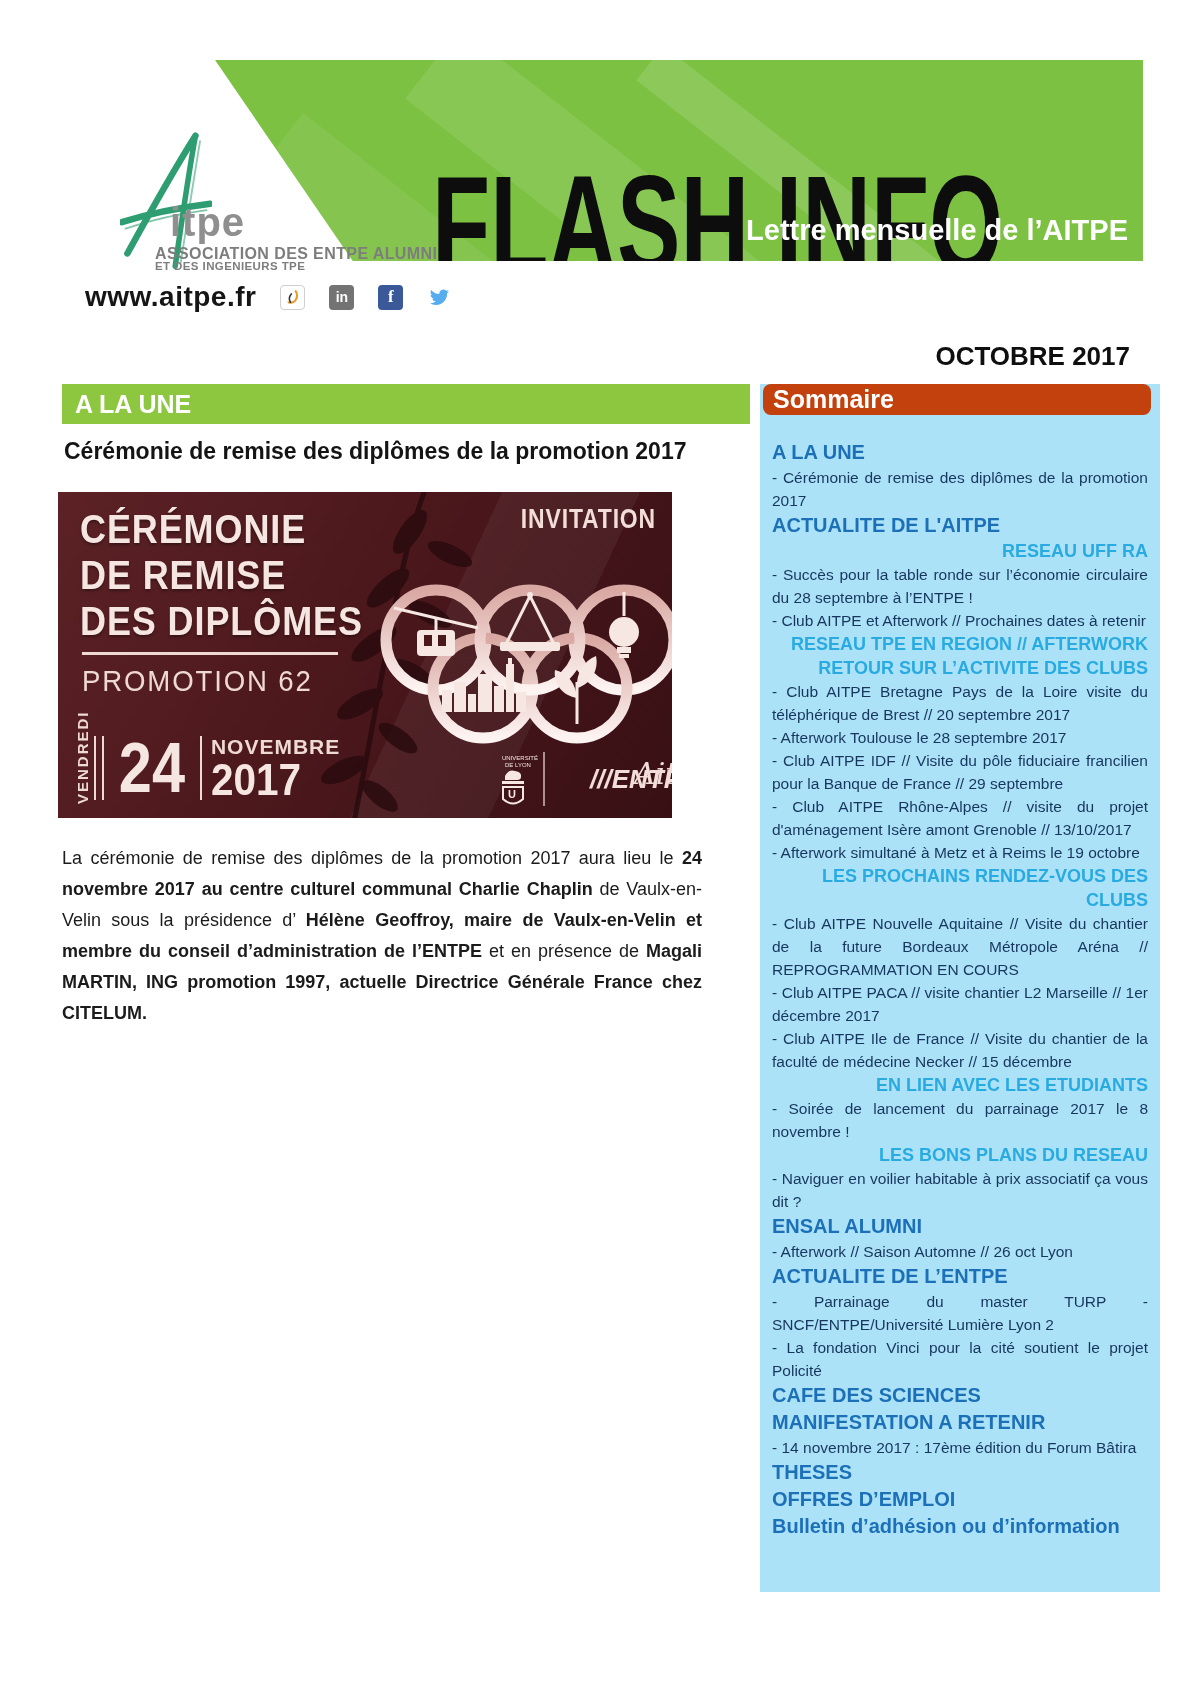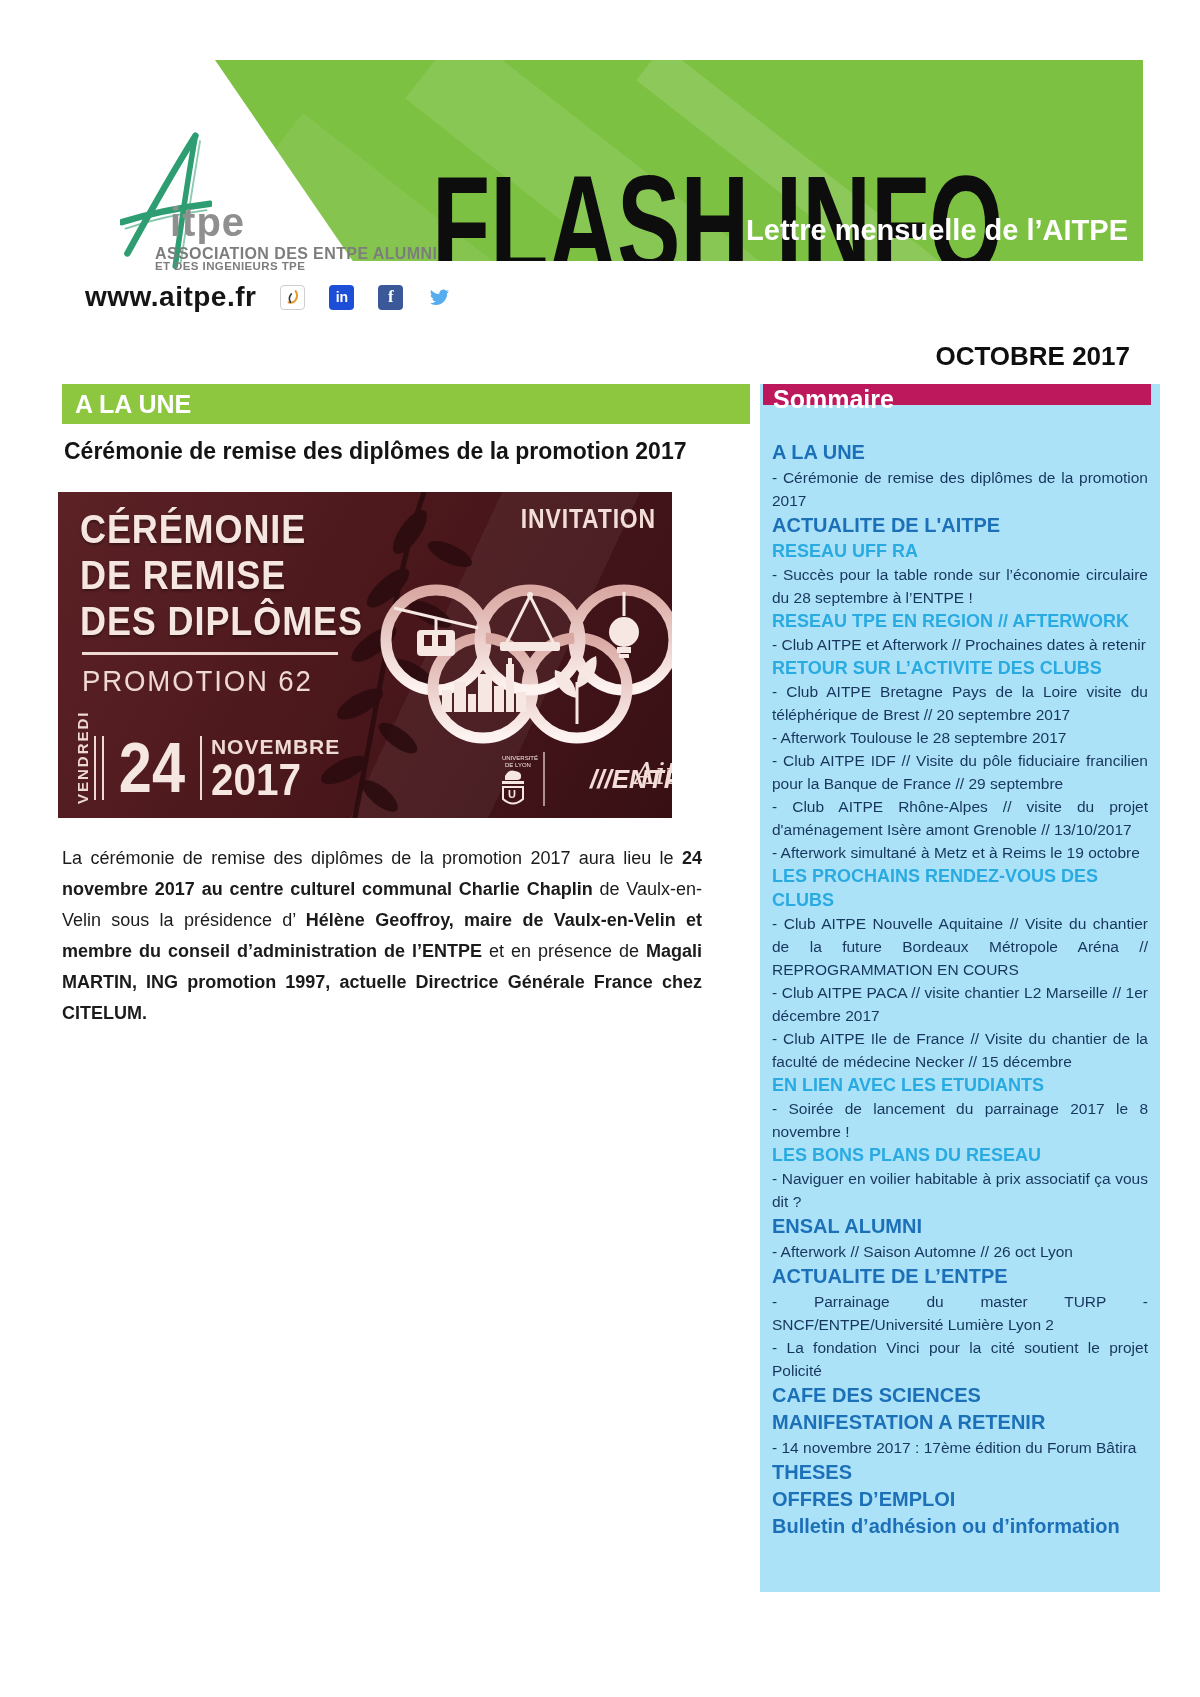--- a/index.html
+++ b/index.html
@@ -21,21 +21,21 @@
   
   .logo-block { position:absolute; left:112px; top:126px; width:380px; height:170px; }
   .logo-a { position:absolute; left:8px; top:0; }
   .logo-itpe { position:absolute; left:58px; top:74px; font-size:40px; font-weight:700; color:#8f8f8f; letter-spacing:1px; }
   .assoc1 { position:absolute; left:43px; top:119px; font-size:16px; font-weight:700; color:#7d7d7d; letter-spacing:.4px; white-space:nowrap; }
   .assoc2 { position:absolute; left:43px; top:134px; font-size:11.5px; font-weight:700; color:#7d7d7d; letter-spacing:.4px; white-space:nowrap; }
   .website-row { position:absolute; left:85px; top:281px; display:flex; align-items:center; gap:24px; }
   .website { font-size:28px; font-weight:800; color:#151515; letter-spacing:.5px; }
   .soc { width:25px; height:25px; border-radius:4px; display:flex; align-items:center; justify-content:center; flex:0 0 auto; }
   .soc.viadeo { background:#ffffff; border:1px solid #cfcfcf; }
-  .soc.linkedin { background:#1d4ed8; color:#fff; font-weight:700; font-size:14px; }
+  .soc.linkedin { background:#737373; color:#fff; font-weight:700; font-size:14px; }
   .soc.facebook { background:#3B5998; color:#fff; font-weight:700; font-size:17px; font-family:"Liberation Serif", serif; }
   .soc.twitter { background:#ffffff; }
 
   .issue-date { position:absolute; right:70px; top:341px; font-size:26px; font-weight:700; color:#0f0f0f; }
 
   
   .alaune-bar { position:absolute; left:62px; top:384px; width:688px; height:40px; background:#8DC63F; }
   .alaune-label { padding-left:13px; line-height:40px; font-size:25px; font-weight:700; color:#ffffff; }
   .article-title { position:absolute; left:64px; top:438px; width:640px; font-size:23px; font-weight:700; color:#141414; }
 
@@ -62,26 +62,26 @@
   .b-logo-entpe { position:absolute; left:498px; top:272px; font-size:26px; font-weight:700; font-style:italic; color:#F2DDD8;margin-left:34px; }
   .b-logo-aitpe { position:absolute; left:576px; top:264px; font-size:30px; font-style:italic; color:#F2DDD8; font-family:"DejaVu Serif", serif; }
 
   
   .article-body { position:absolute; left:62px; top:843px; width:640px; font-size:18px; line-height:31px;
     color:#1b1b1b; text-align:justify; }
   .article-body .b { font-weight:700; }
 
   
   .sommaire { position:absolute; left:760px; top:384px; width:400px; height:1208px; background:#ACE2F8; }
-  .sommaire-header { position:absolute; left:3px; right:9px; top:0; height:21px; background:#be185d; }
+  .sommaire-header { position:absolute; left:3px; right:9px; top:0; height:31px; background:#c2410c;border-radius:8px; }
   .sommaire-header span { display:block; padding-left:10px; line-height:30px; font-size:25px; font-weight:700; color:#ffffff; }
   .sommaire-body { padding:55px 12px 0 12px; }
   .entry { }
   .entry.h1 { color:#1C70B8; font-weight:700; font-size:20px; line-height:27px; }
-  .entry.h2 { color:#29ABE2; font-weight:700; font-size:18px; line-height:24px; }
+  .entry.h2 { color:#29ABE2; font-weight:700; font-size:18px; line-height:24px;text-align:right; }
   .entry.item { color:#17365D; font-size:15.5px; line-height:23px; text-align:justify; }
 </style>
 </head>
 <body>
 
 <div class="page">
 
   <div class="green-band">
     <div class="streak s3"></div>
     <div class="streak s1"></div>
@@ -263,23 +263,23 @@
         <div class="entry h1">A LA UNE</div>
 
         <div class="entry item">- Cérémonie de remise des diplômes de la promotion 2017</div>
 
         <div class="entry h1">ACTUALITE DE L'AITPE</div>
 
         <div class="entry h2">RESEAU UFF RA</div>
 
         <div class="entry item">- Succès pour la table ronde sur l’économie circulaire du 28 septembre à l’ENTPE !</div>
 
+        <div class="entry item">- Club AITPE et Afterwork // Prochaines dates à retenir</div>
+
         <div class="entry h2">RESEAU TPE EN REGION // AFTERWORK</div>
-
-        <div class="entry item">- Club AITPE et Afterwork // Prochaines dates à retenir</div>
 
         <div class="entry h2">RETOUR SUR L’ACTIVITE DES CLUBS</div>
 
         <div class="entry item">- Club AITPE Bretagne Pays de la Loire visite du téléphérique de Brest // 20 septembre 2017</div>
 
         <div class="entry item">- Afterwork Toulouse le 28 septembre 2017</div>
 
         <div class="entry item">- Club AITPE IDF // Visite du pôle fiduciaire francilien pour la Banque de France // 29 septembre</div>
 
         <div class="entry item">- Club AITPE Rhône-Alpes // visite du projet d'aménagement Isère amont Grenoble // 13/10/2017</div>

